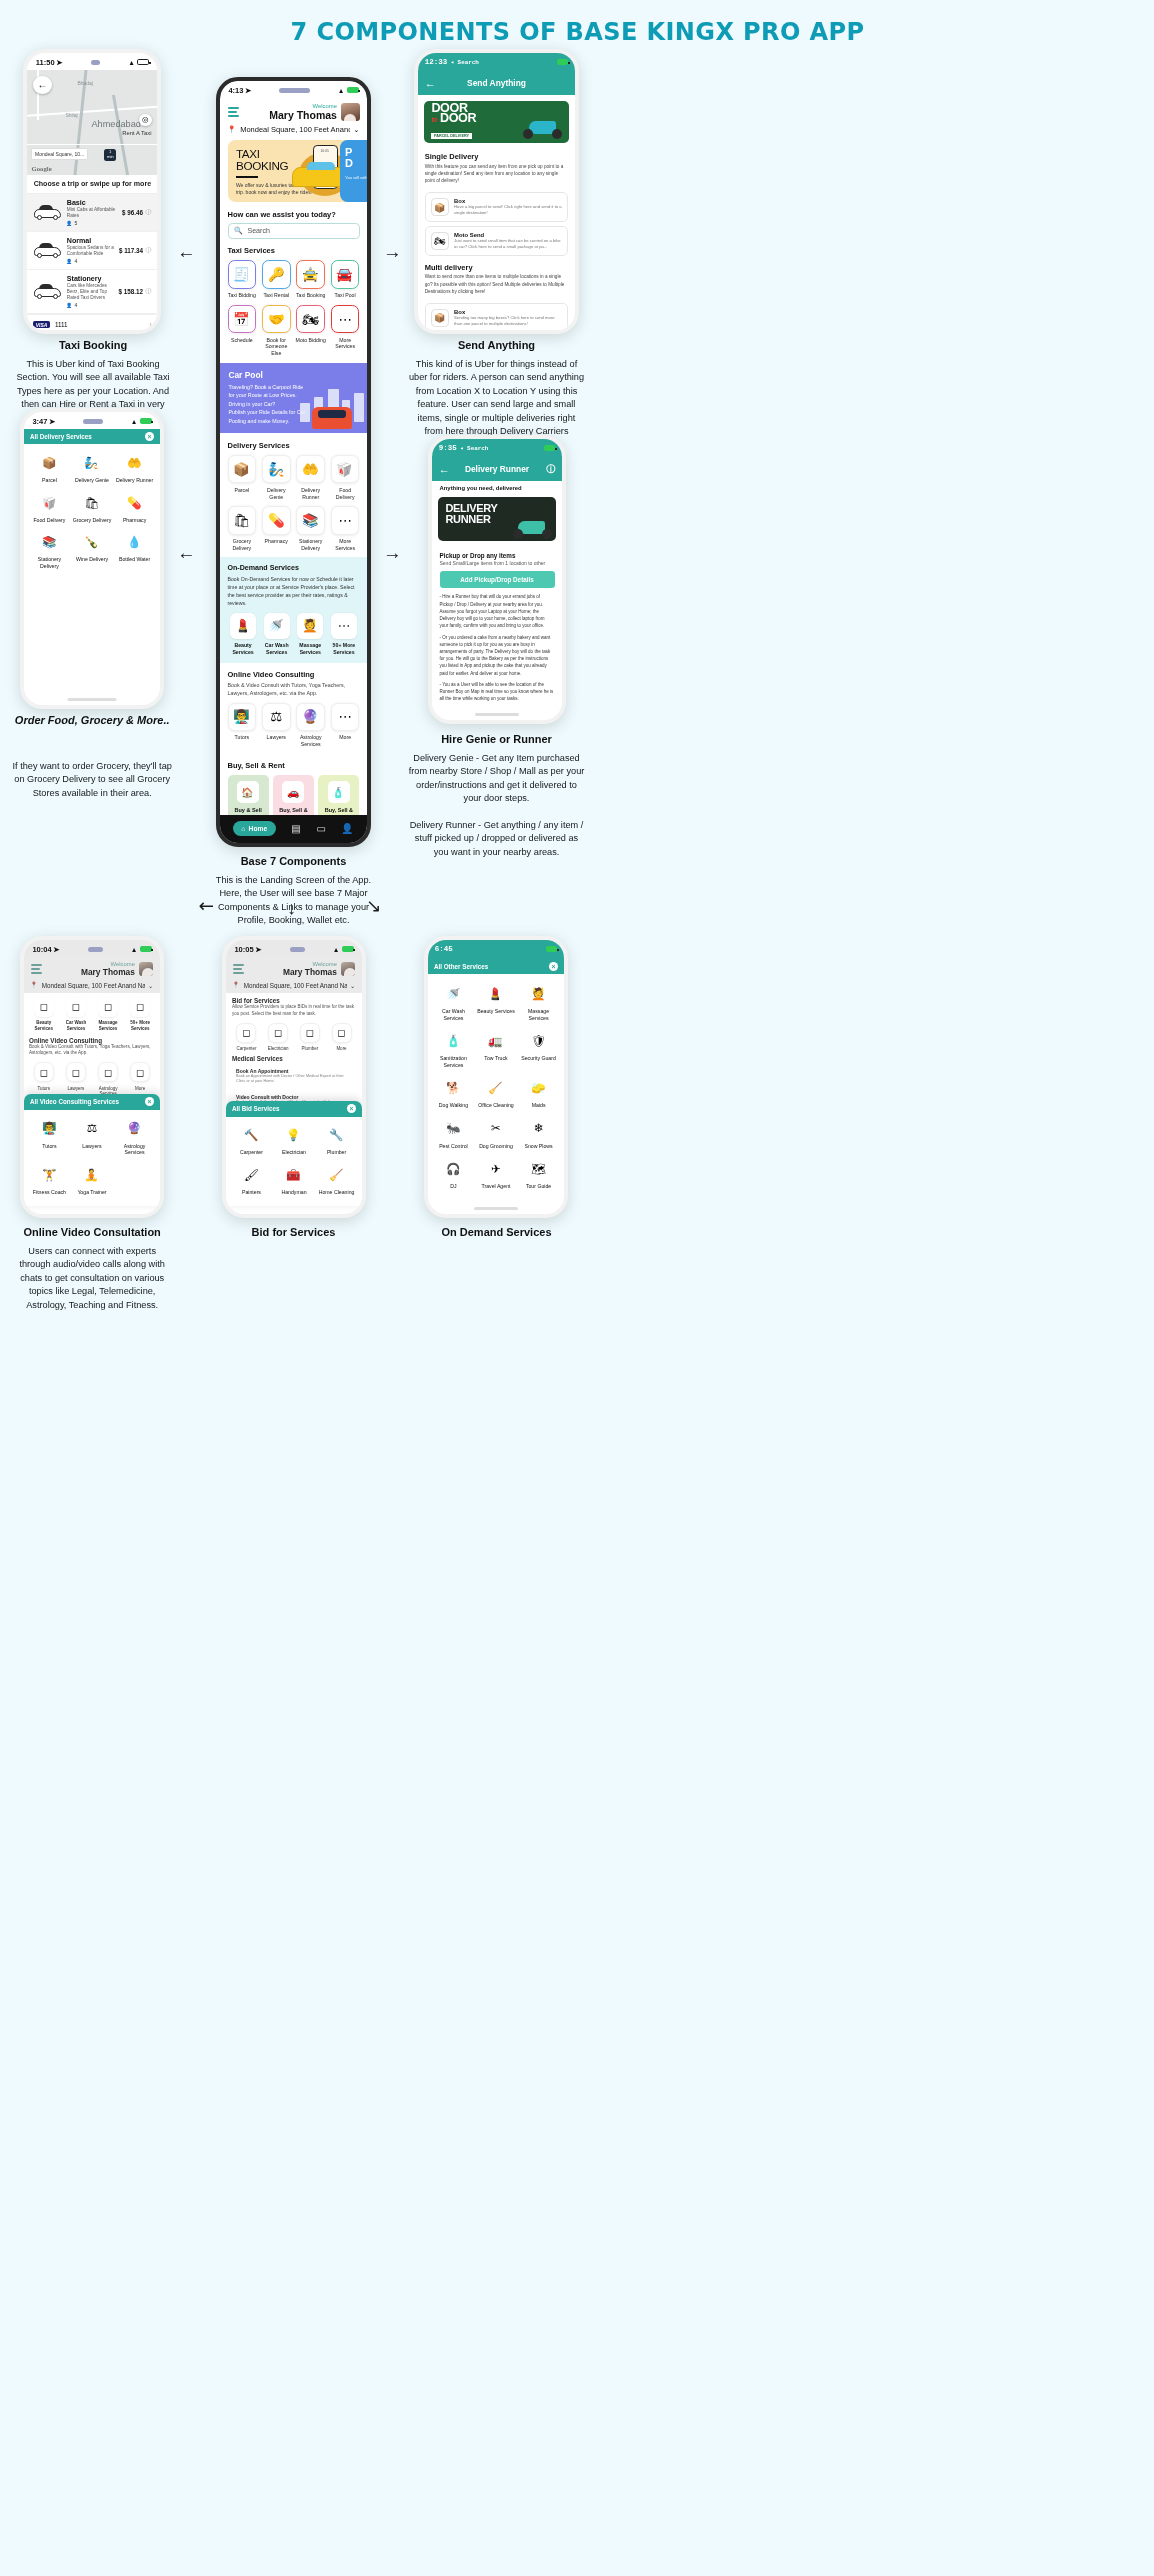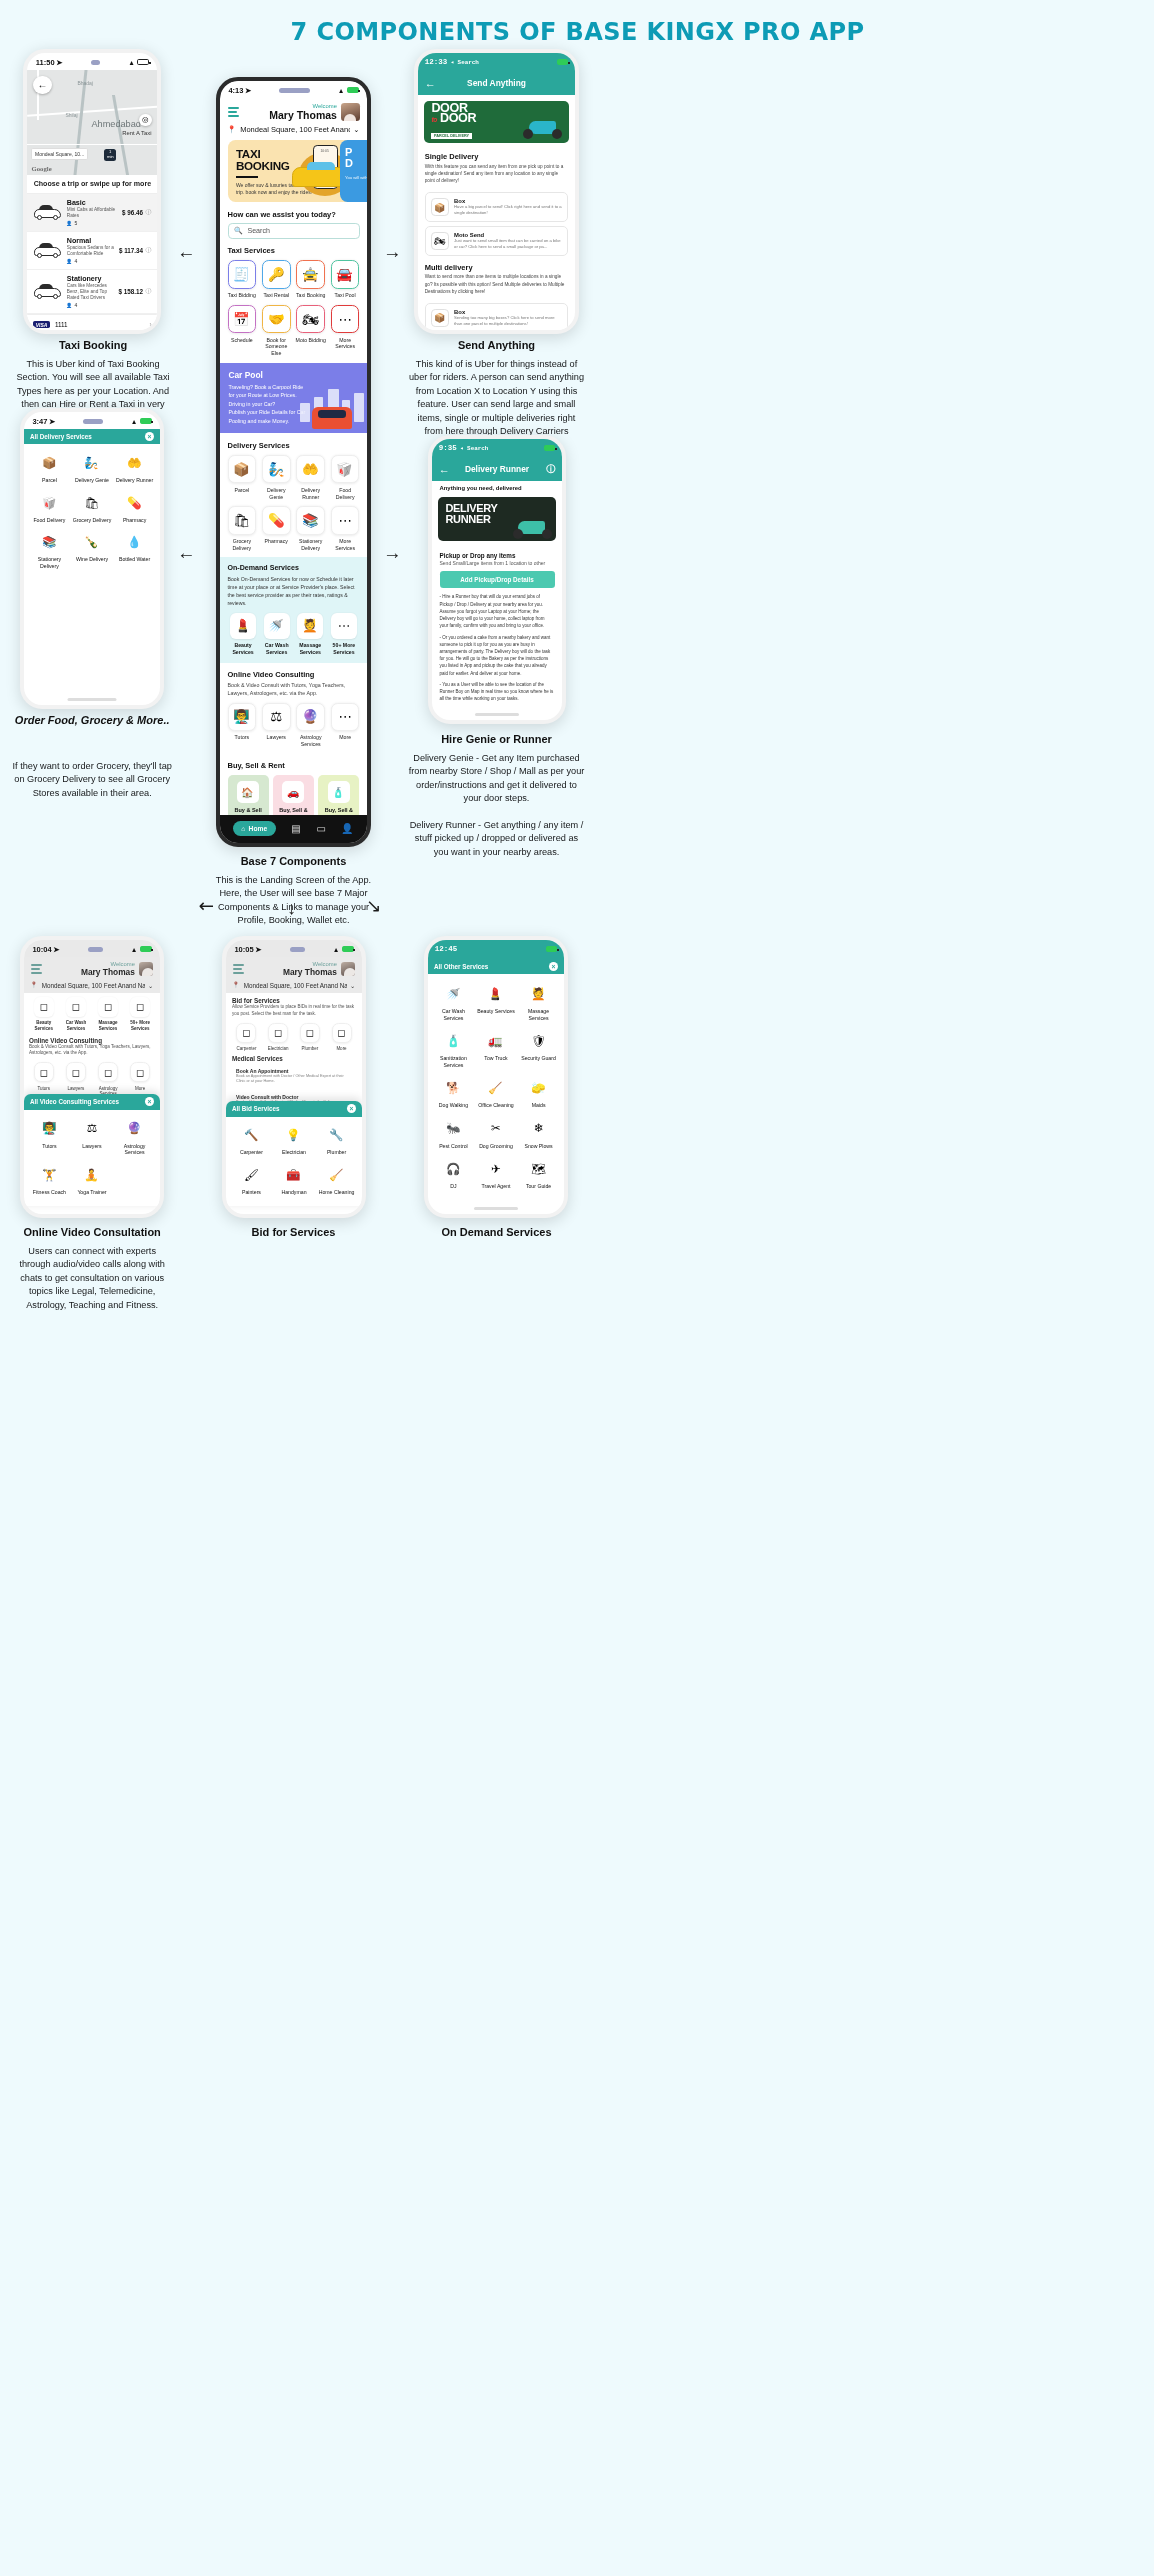--- a/index.html
+++ b/index.html
@@ -95,21 +95,21 @@
   .burger i:nth-child(1){width:11.7px}.burger i:nth-child(2){width:9.2px}.burger i:nth-child(3){width:11.7px}
   .welcome{font-size:5.9px;color:#2aa79b;text-align:right;}
   .uname{font-size:10.5px;font-weight:800;color:#111;text-align:right;}
   .avatar{width:18.4px;height:18.4px;border-radius:3.3px;background:linear-gradient(160deg,#c9a58b,#5b3b2e);
     margin-left:4.2px;position:relative;overflow:hidden;}
   .avatar:after{content:"";position:absolute;bottom:0;left:3.3px;width:11.7px;height:7.5px;background:#f0e5df;border-radius:5.9px 5.9px 0 0;}
   .addr{display:flex;align-items:center;gap:3.3px;font-size:7.5px;color:#111;margin-top:4.2px;}
   .banner{margin:0 7.5px;border-radius:7.5px;height:62px;position:relative;overflow:hidden;
     background:#fae3b0;display:flex;}
   .banner .btxt{padding:7.5px 0 0 8.4px;}
-  .banner h3{font-size:11.7px;font-weight:700;line-height:1.05;color:#111;letter-spacing:-0.3px;}
+  .banner h3{font-size:11.7px;font-weight:400;line-height:1.05;color:#111;letter-spacing:-0.3px;}
   .banner .uline{width:22px;height:2.1px;background:#111;margin:3.3px 0 4.2px;}
   .banner p{font-size:5px;color:#333;line-height:1.5;}
   .taxiart{position:absolute;right:3.3px;top:3.3px;width:69px;height:55px;}
   .taxicircle{position:absolute;right:5px;top:8.4px;width:52px;height:44px;border-radius:50%;background:#e3a42a;}
   .taxiphone{position:absolute;right:18.4px;top:1.7px;width:25px;height:44px;background:#fdf7ec;border:1.7px solid #222;border-radius:4.2px;}
   .taxicar{position:absolute;right:5px;top:23.4px;width:59px;height:20px;background:#f5c518;border-radius:8.4px 11.7px 3.3px 3.3px;border:0.8px solid #d7a90f;}
   .taxicar:before{content:"";position:absolute;top:-5.9px;left:13.4px;width:28.5px;height:8.4px;background:#5dc1e8;border-radius:5px 5px 0 0;}
   .banner2{position:absolute;right:-22px;top:0;width:49px;height:62px;background:#3b9ae1;border-radius:7.5px;
     color:#fff;padding:6.7px 5px;}
   .banner2 h3{font-size:11px;font-weight:800;line-height:1.05;}
@@ -899,21 +899,21 @@
         </div>
       </div>
   </div>
 </div>
 <div class="caption" style="left:213px;top:1225px;width:161px;">
   <span class="ct">Bid for Services</span>
 </div>
 
 <div class="phone" style="left:424px;top:936px;width:144px;height:282px;">
   <div class="appbar tealstatus" style="justify-content:flex-start;padding:0 6.7px;">
-    <b style="font-size:7.5px;">12:45</b>
+    <b style="font-size:7.5px;">6:45</b>
     <span class="notch" style="margin-left:auto;"></span>
     <span class="batt green" style="margin-left:6.7px;"></span>
   </div>
   <div class="chipbar">
     <span>All Other Services</span>
     <span class="xcirc">×</span>
   </div>
   <div class="ogrid" style="gap:8.4px 1.7px;padding:8.4px 5px;" id="od-grid">
       <div class="og">
         <div class="ogb">🚿</div>

